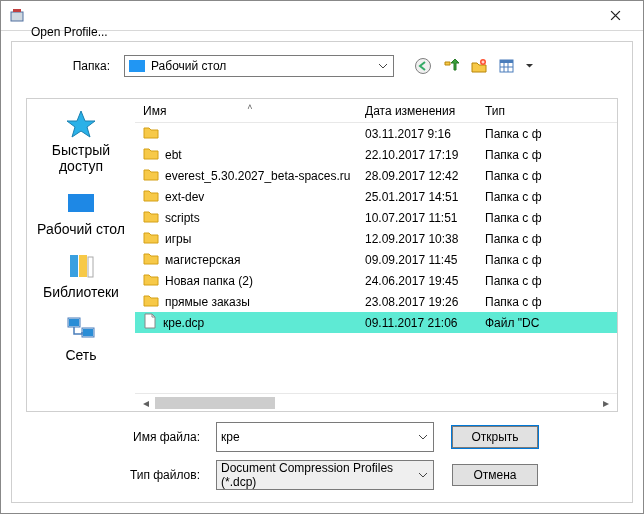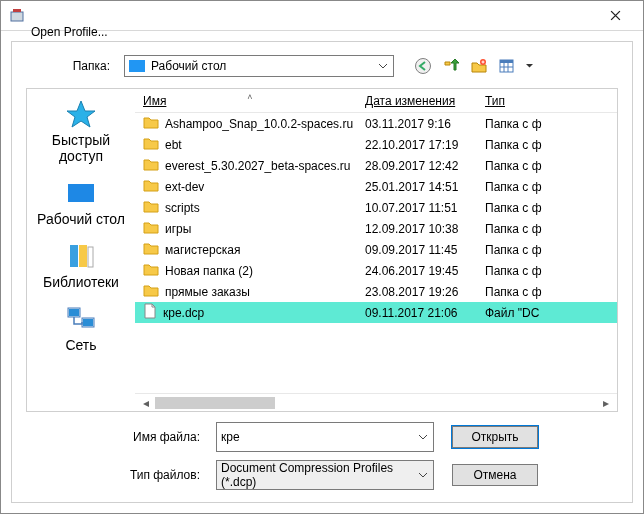--- a/index.html
+++ b/index.html
@@ -39,21 +39,21 @@
     flex: 1;
     display: flex;
     flex-direction: column;
     background: #fff;
   }
   .folder-row {
     display: flex;
     align-items: center;
     height: 28px;
     gap: 8px;
-    margin-bottom: 8px;
+    margin-bottom: 18px;
   }
   .folder-row .lbl { width: 90px; text-align: right; padding-right: 6px; }
   .folder-combo {
     flex: 0 0 270px;
     height: 22px;
     border: 1px solid #7a7a7a;
     background: #fff;
     display: flex;
     align-items: center;
     padding: 0 4px;
@@ -102,21 +102,21 @@
   }
   .headers {
     display: flex;
     height: 24px;
     align-items: center;
     border-bottom: 1px solid #e8e8e8;
   }
   .col-name { width: 230px; padding-left: 8px; position: relative; }
   .col-date { width: 120px; }
   .col-type { flex: 1; }
-  .hdr { font-size: 12px; cursor: pointer; display: flex; align-items: center; text-decoration: underline; }
+  .hdr { font-size: 12px; cursor: pointer; display: flex; align-items: center; }
   .sort-marker {
     position: absolute; left: 50%; top: -2px; transform: translateX(-50%);
     font-size: 9px; color: #666;
   }
   .rows { flex: 1; overflow: hidden; }
   .row {
     display: flex; height: 21px; align-items: center;
     cursor: pointer;
   }
   .row.selected { background: #5eead4; }
@@ -283,21 +283,20 @@
           </div>
           <div class="hdr col-date">Дата изменения</div>
           <div class="hdr col-type">Тип</div>
         </div>
         <div class="rows" id="rows">
             <div class="row">
               <div class="c1">
                 <span><svg class="folder-g" viewBox="0 0 16 14">
                     <path d="M1 3 L6 3 L8 5 L15 5 L15 13 L1 13 Z" fill="#f7c948" stroke="#d4a017"></path>
                   </svg></span>
-                <span>Ashampoo_Snap_10.0.2-spaces.ru</span>
               </div>
               <div class="c2">03.11.2017 9:16</div>
               <div class="c3">Папка с ф</div>
             </div>
             <div class="row">
               <div class="c1">
                 <span><svg class="folder-g" viewBox="0 0 16 14">
                     <path d="M1 3 L6 3 L8 5 L15 5 L15 13 L1 13 Z" fill="#f7c948" stroke="#d4a017"></path>
                   </svg></span>
                 <span>ebt</span>

